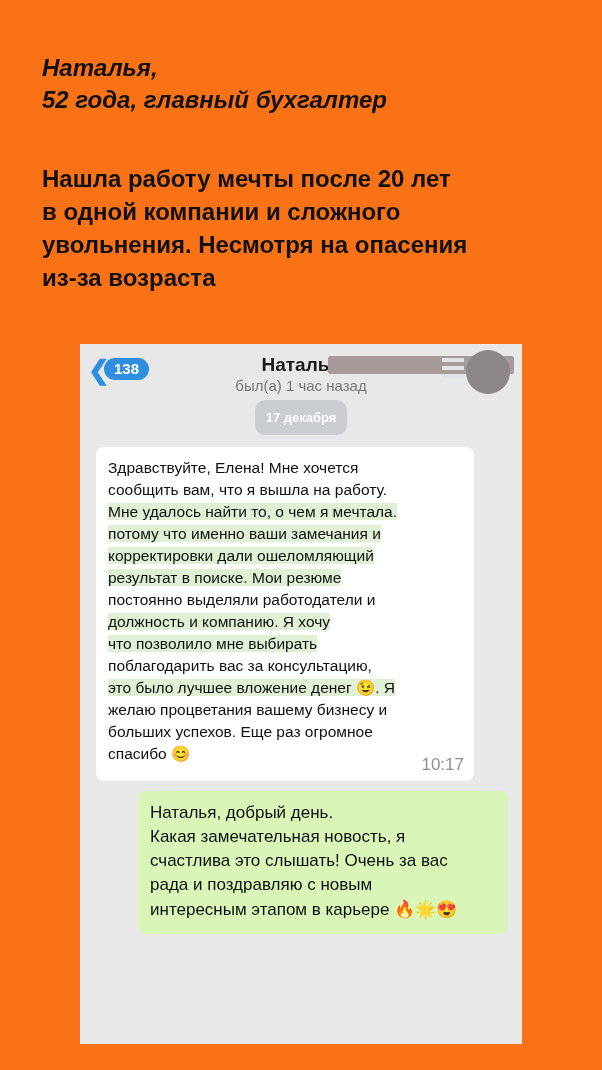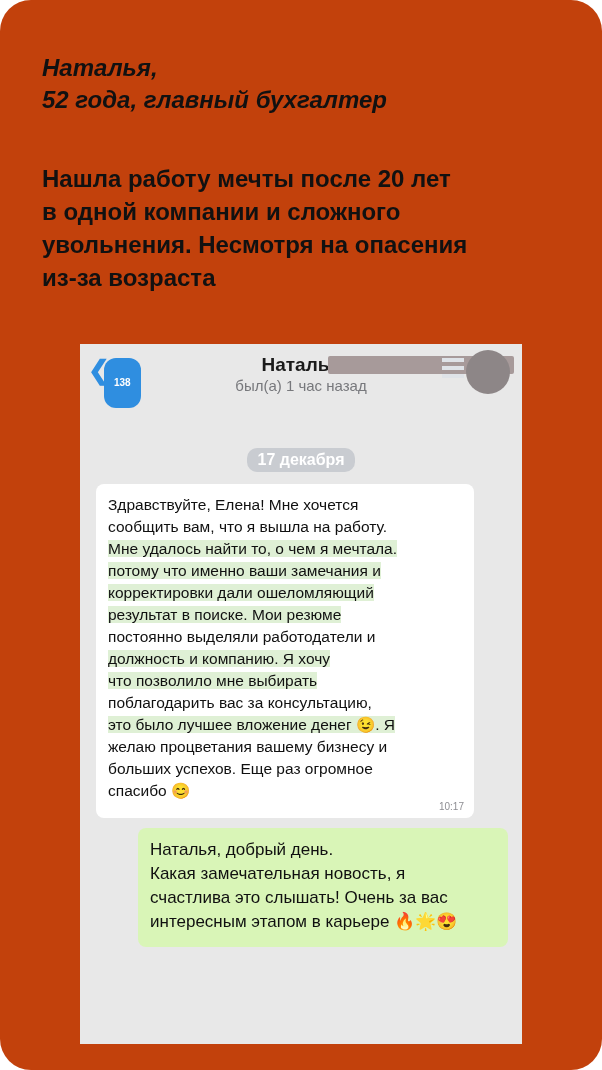--- a/index.html
+++ b/index.html
@@ -10,22 +10,21 @@
     width: 602px;
     height: 1070px;
     background: #ffffff;
     font-family: "Liberation Sans", sans-serif;
     overflow: hidden;
   }
   .page {
     position: relative;
     width: 602px;
     height: 1070px;
-    background: #c2410c;
-    border-radius: 31px;
+    background: #f97316;
   }
   .testimonial-name {
     position: absolute;
     left: 42px;
     top: 52px;
     width: 520px;
     font-size: 24px;
     font-weight: bold;
     font-style: italic;
     line-height: 1.35;
@@ -68,24 +67,24 @@
     font-size: 26px;
     line-height: 20px;
     font-weight: bold;
   }
   .badge-count {
     position: absolute;
     left: 24px;
     top: 14px;
     background: #2f8ee0;
     color: #ffffff;
-    font-size: 10px;
+    font-size: 15px;
     font-weight: bold;
     border-radius: 12px;
-    padding: 17px 10px;
+    padding: 3px 10px;
     line-height: 16px;
   }
   .chat-title {
     position: absolute;
     left: 0;
     right: 0;
     top: 10px;
     text-align: center;
     font-size: 19px;
     font-weight: bold;
@@ -134,46 +133,45 @@
         transparent 20px, transparent 24px);
   }
   .date-chip-wrap {
     text-align: center;
     margin-top: 2px;
   }
   .date-chip {
     display: inline-block;
     background: #c9ccd1;
     color: #ffffff;
-    font-size: 16px;
+    font-size: 13px;
     font-weight: bold;
     border-radius: 10px;
-    padding: 3px 11px;
-    margin-top: 48px;
+    padding: 10px 11px;
   }
   .msg-in {
     position: relative;
     margin: 12px 0 0 16px;
     width: 378px;
     background: #ffffff;
     border-radius: 8px;
     padding: 10px 20px 16px 12px;
     box-sizing: border-box;
     font-size: 15.5px;
     line-height: 1.42;
     color: #101010;
   }
   .msg-in .hl {
     background: #dff0d5;
   }
   .msg-time {
     position: absolute;
     right: 10px;
     bottom: 4px;
-    font-size: 10px;
+    font-size: 17px;
     color: #8e8e93;
   }
   .msg-out {
     position: relative;
     margin: 10px 14px 0 58px;
     background: #d9f5b7;
     border-radius: 8px;
     padding: 10px 12px 12px 12px;
     font-size: 17px;
     line-height: 1.42;
@@ -228,18 +226,19 @@
           <div class="msg-line">спасибо 😊</div>
         </div>
       <span class="msg-time">10:17</span>
     </div>
 
     <div class="msg-out">
       <div id="outgoing-lines">
           <div class="msg-line">Наталья, добрый день.</div>
           <div class="msg-line">Какая замечательная новость, я</div>
           <div class="msg-line">счастлива это слышать! Очень за вас</div>
+          <div class="msg-line">рада и поздравляю с новым</div>
           <div class="msg-line">интересным этапом в карьере 🔥🌟😍</div>
         </div>
     </div>
 
   </div>
 </div>
 
 </body></html>

